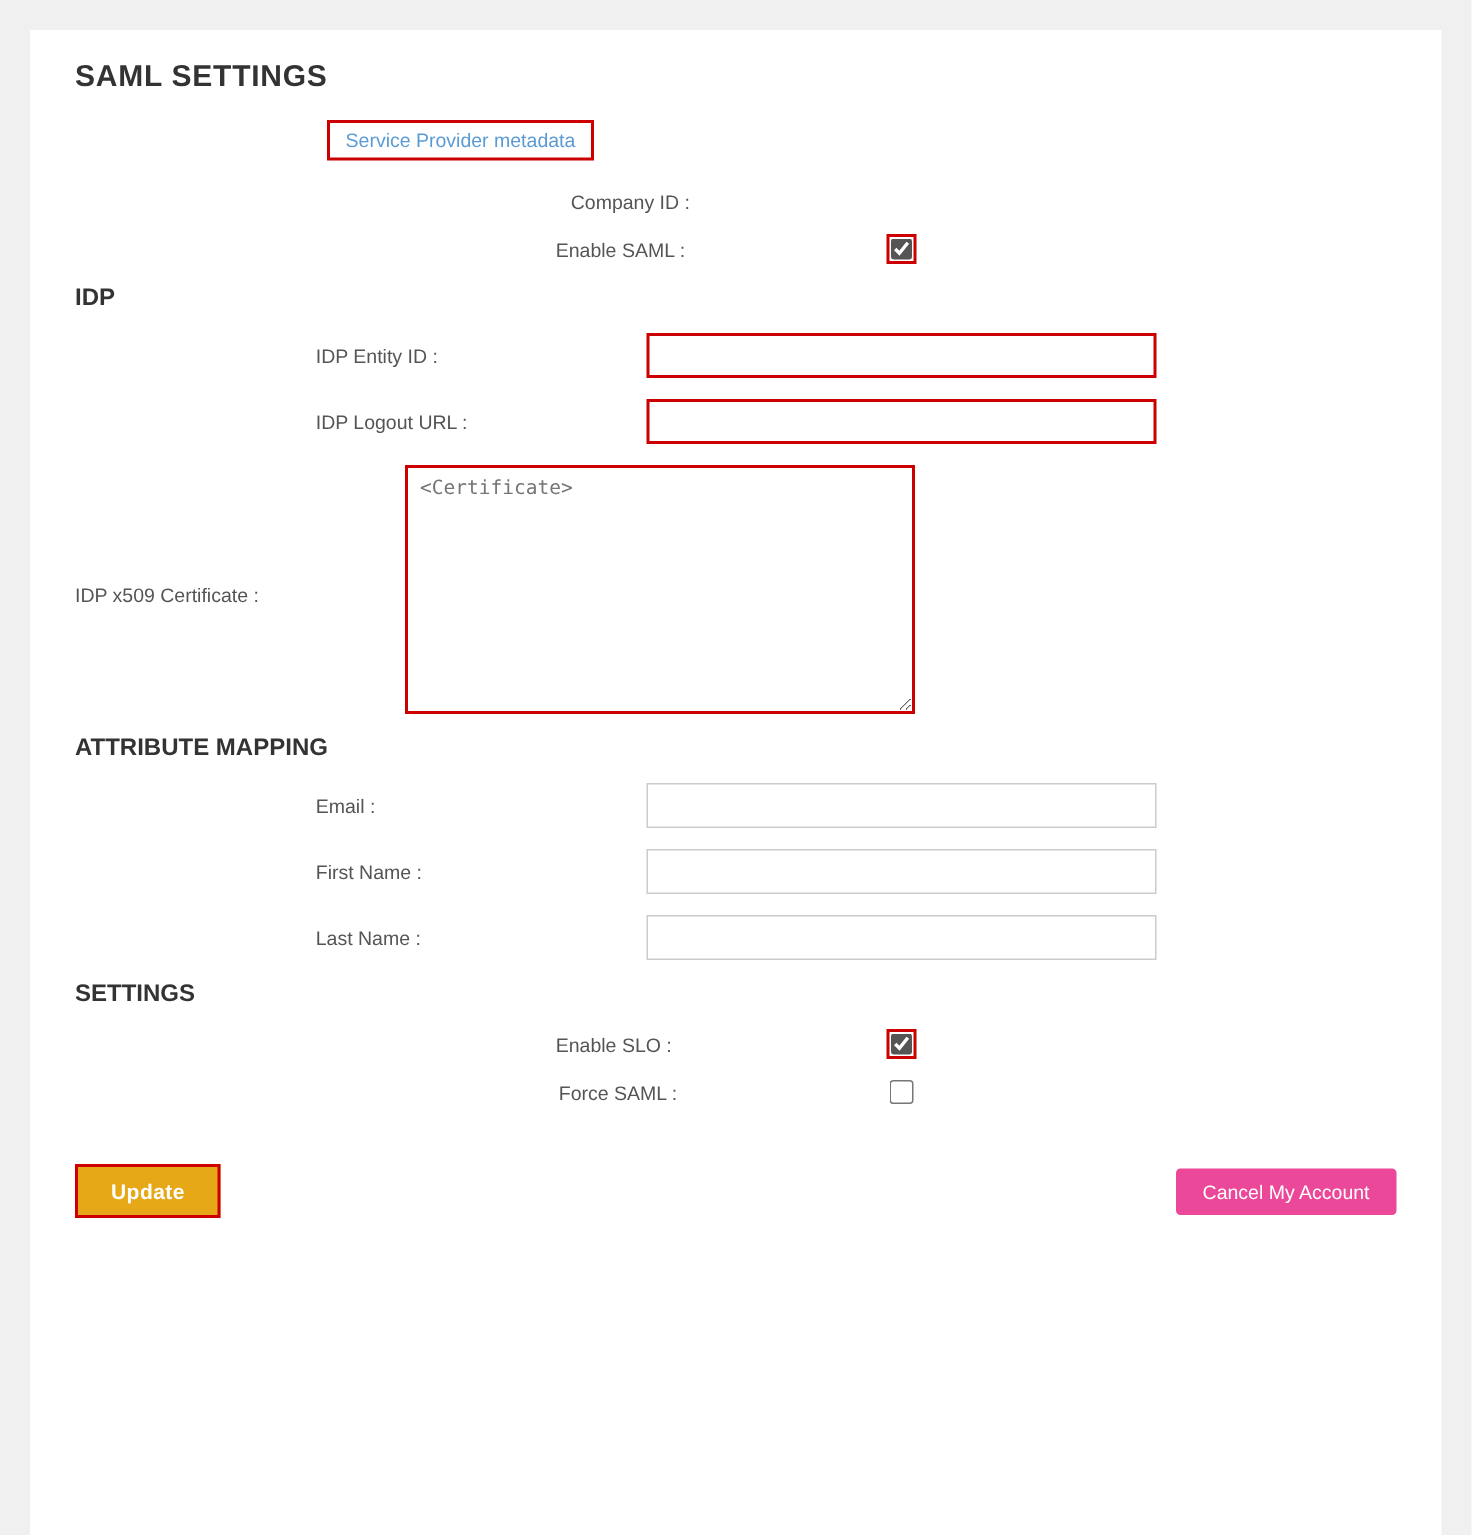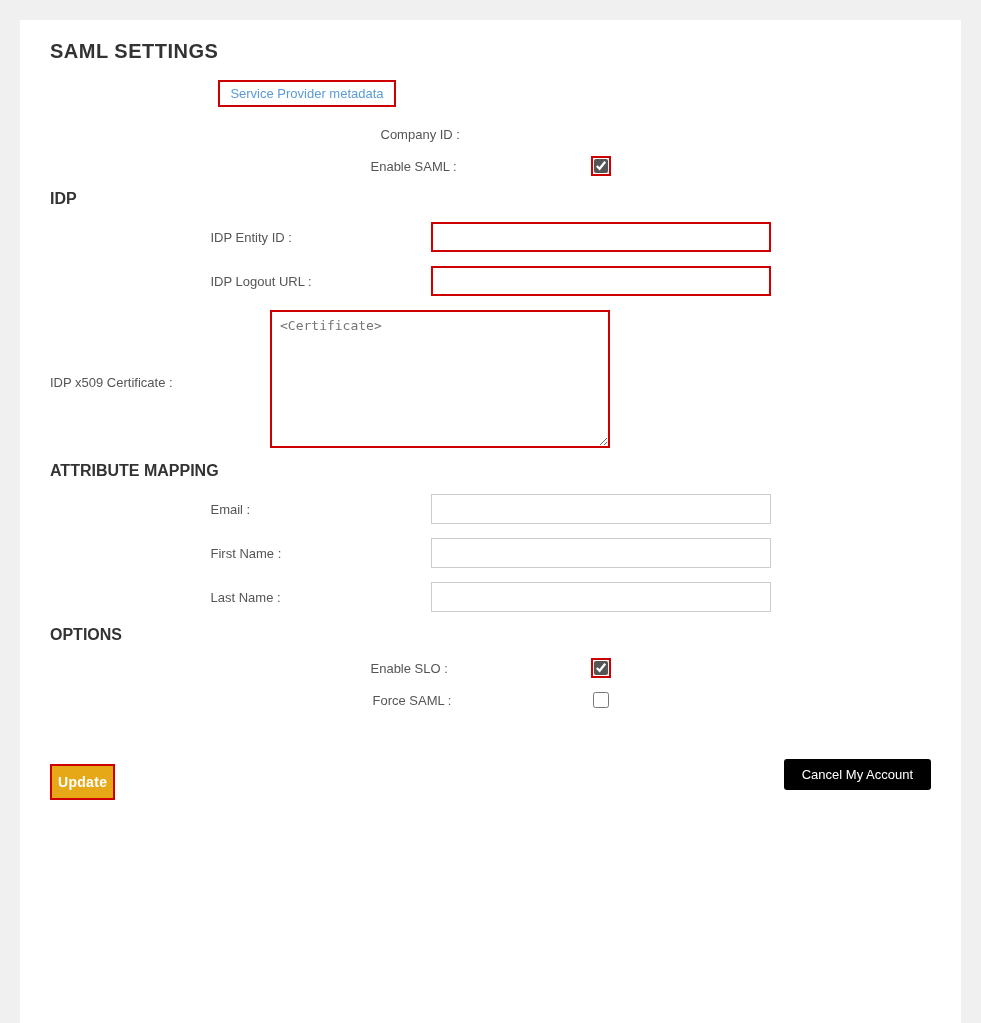--- a/index.html
+++ b/index.html
@@ -85,21 +85,21 @@
       width: 340px;
       height: 30px;
       border: 1px solid #ccc;
       padding: 4px 8px;
       font-size: 13px;
       outline: none;
     }
 
     .certificate-textarea {
       width: 340px;
-      height: 138px;
+      height: 166px;
       border: 2px solid #cc0000;
       padding: 6px 8px;
       font-size: 13px;
       resize: vertical;
       outline: none;
       overflow-y: scroll;
       color: #555;
     }
 
     .section-title {
@@ -159,30 +159,29 @@
       justify-content: space-between;
       align-items: center;
       margin-top: 30px;
       padding-top: 10px;
     }
 
     .update-button {
       background: #e6a817;
       color: #fff;
       border: 2px solid #cc0000;
-      padding: 8px 6px;
+      padding: 8px 22px;
       font-size: 14px;
       font-weight: bold;
       cursor: pointer;
       letter-spacing: 0.3px;
-      margin-top: 16px;
     }
 
     .cancel-button {
-      background: #000000;
+      background: #ec4899;
       color: #fff;
       border: none;
       padding: 8px 18px;
       font-size: 13px;
       cursor: pointer;
       border-radius: 3px;
     }
 
     .company-id-value {
       color: #555;
@@ -241,21 +240,21 @@
     <div class="form-row">
       <span class="form-label">First Name :</span>
       <input type="text" class="form-input-normal" style="">
     </div>
 
     <div class="form-row">
       <span class="form-label">Last Name :</span>
       <input type="text" class="form-input-normal" style="">
     </div>
 
-    <div class="section-title">OPTIONS</div>
+    <div class="section-title">SETTINGS</div>
 
 
     <div class="form-row">
       <span class="form-label">Enable SLO :</span>
       <div class="checkbox-highlighted">
         <input type="checkbox" checked="" style="">
       </div>
     </div>
 
     <div class="form-row">

